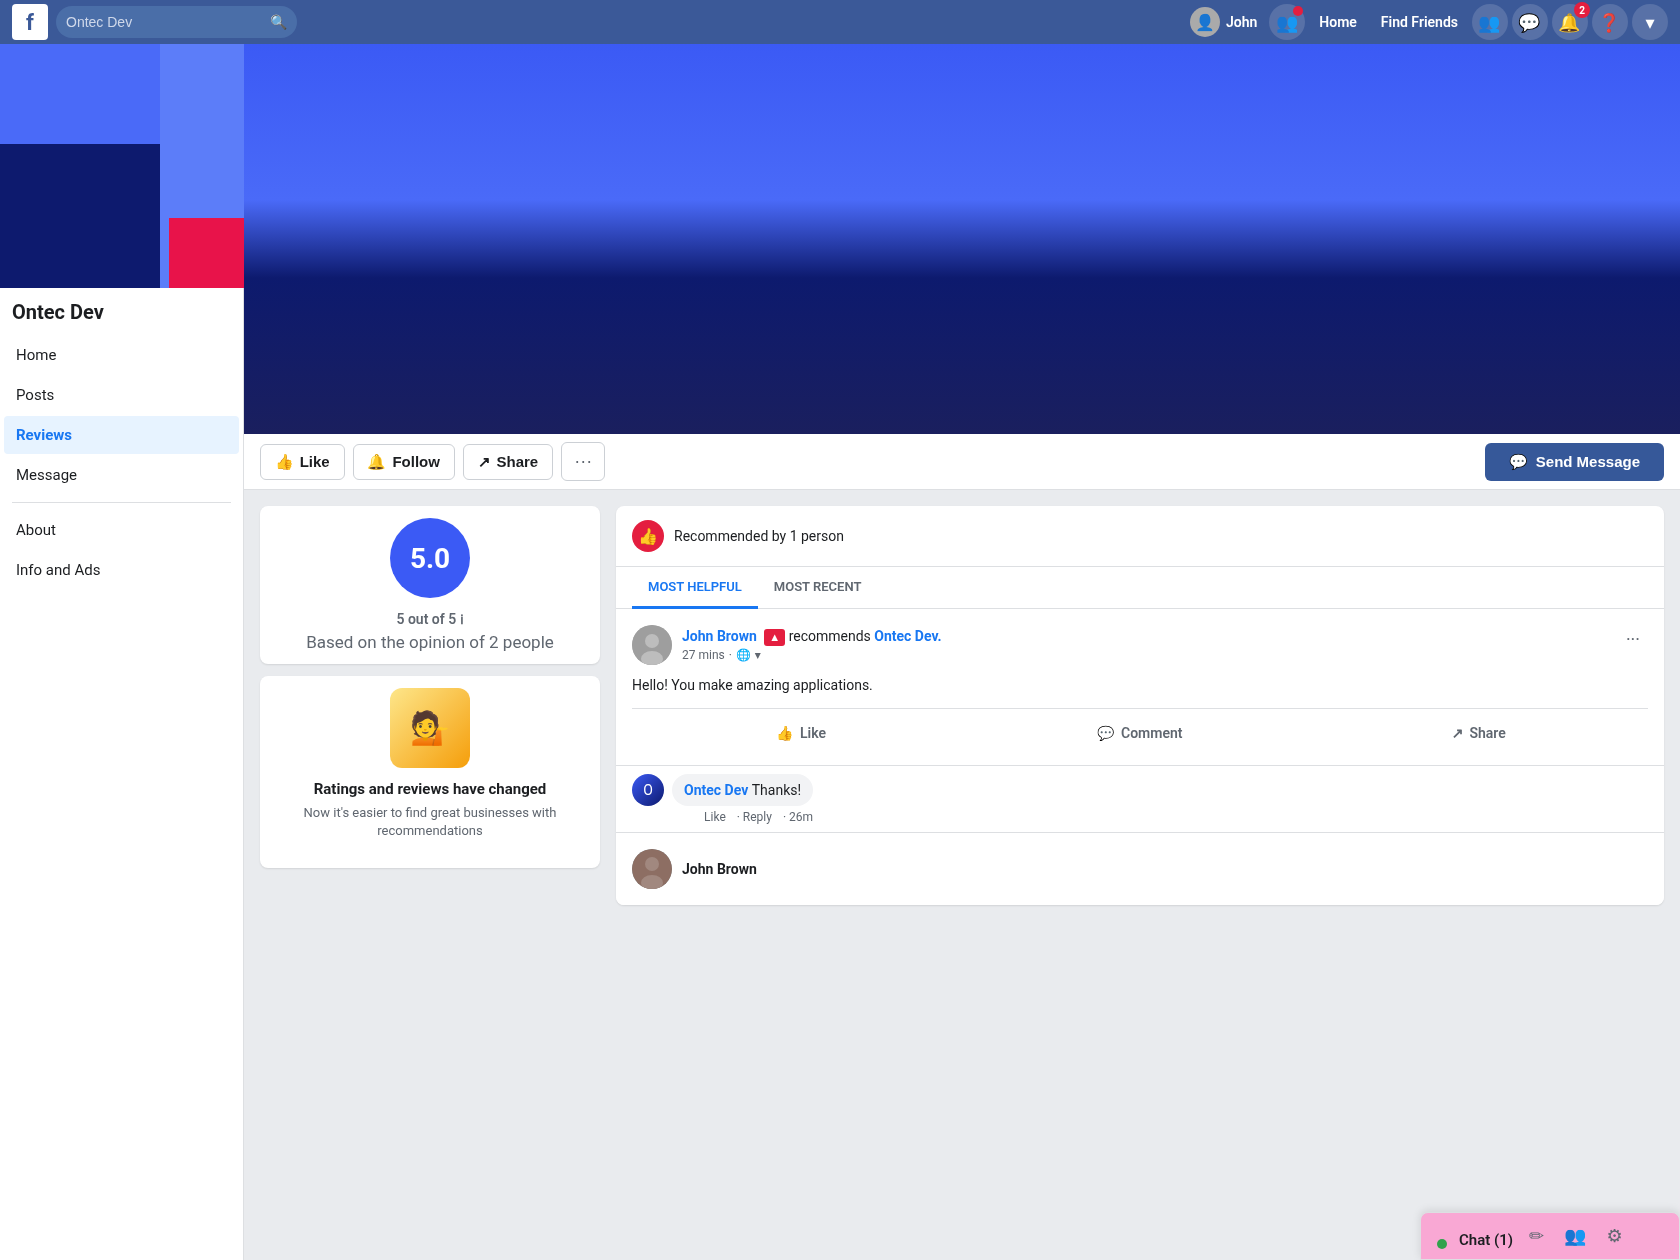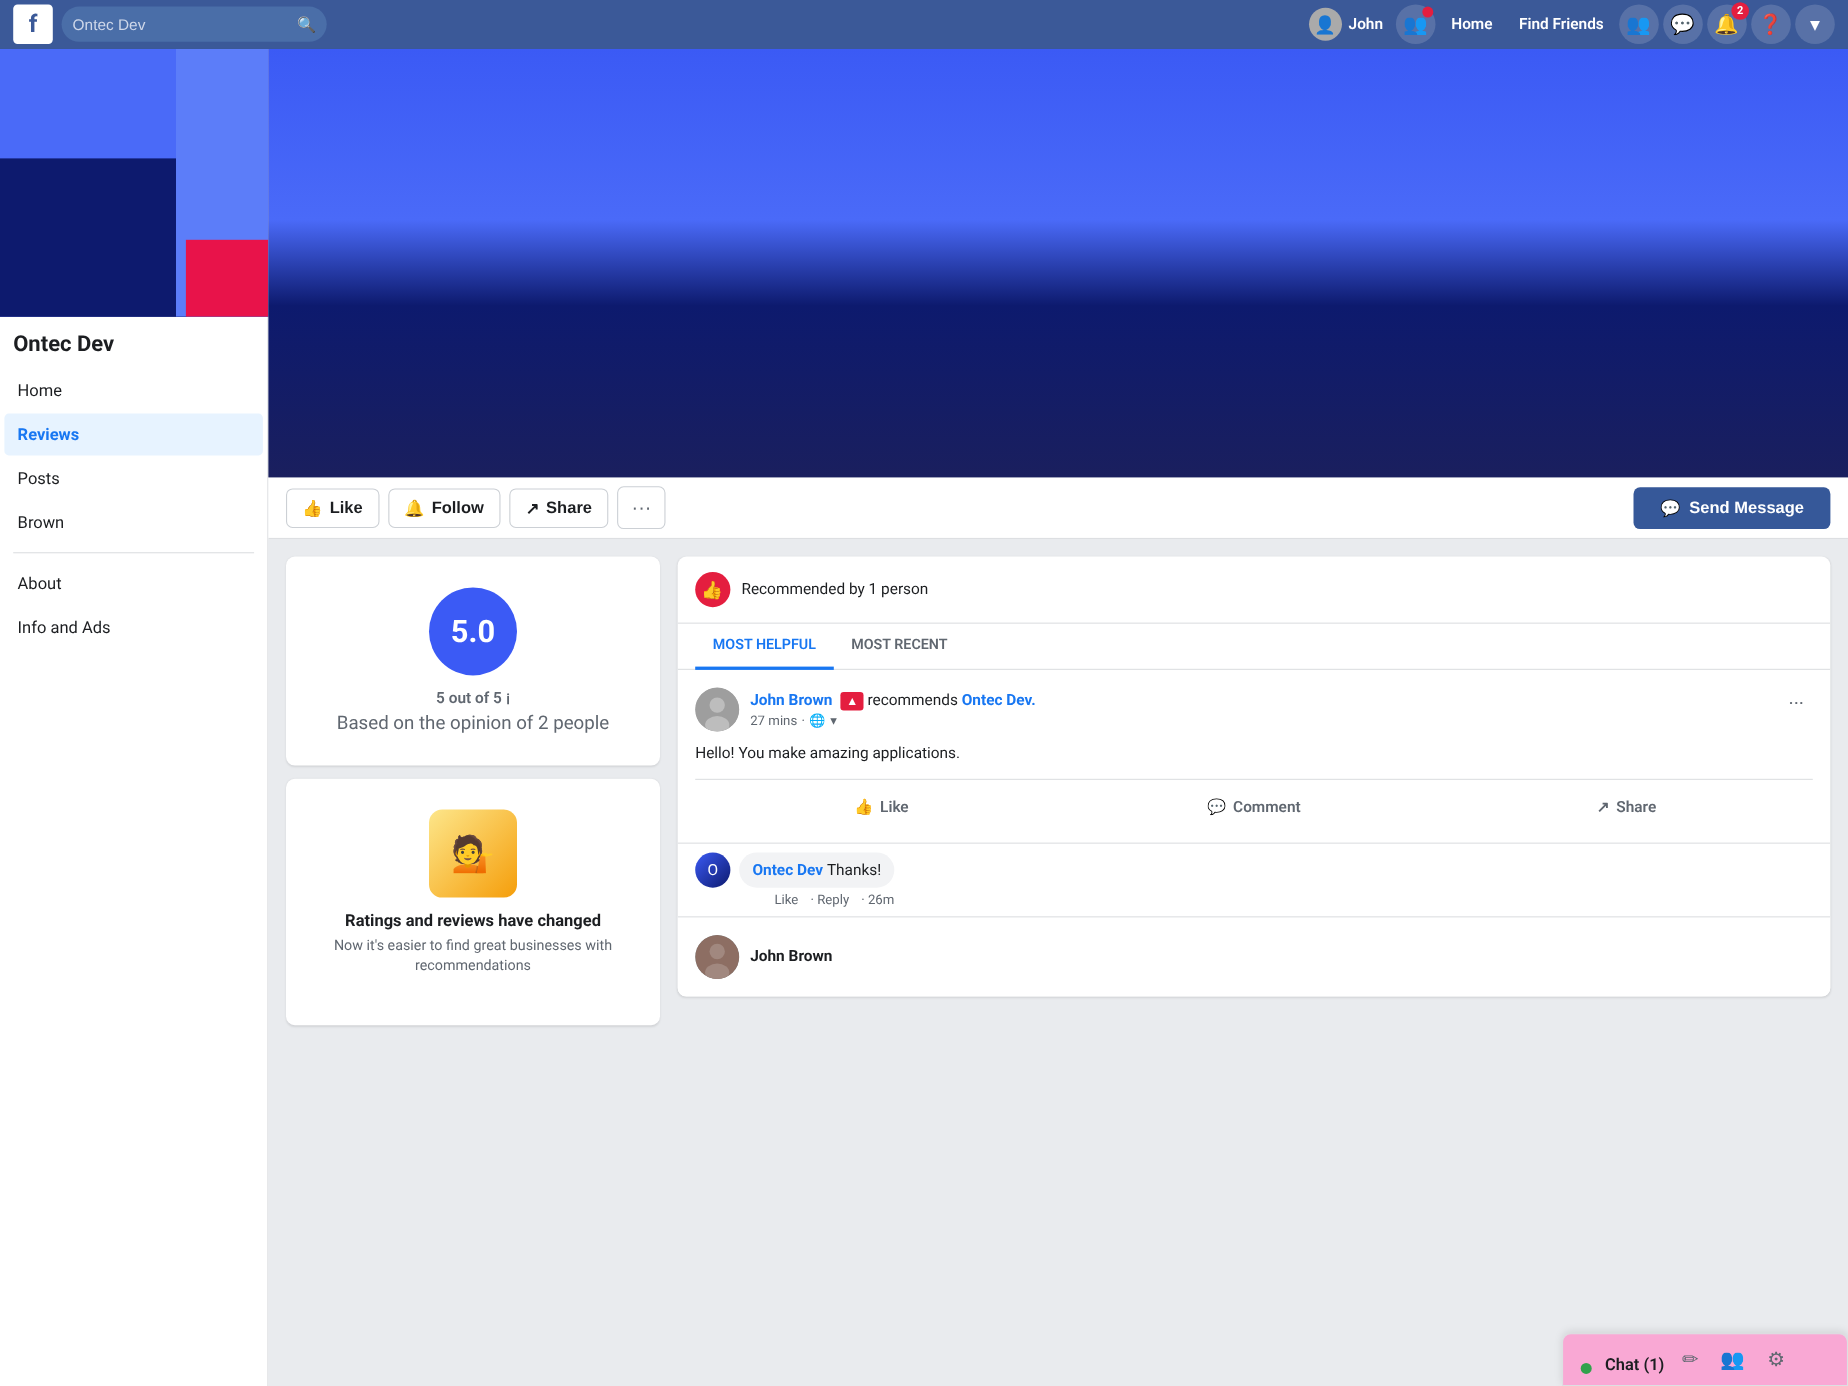--- a/index.html
+++ b/index.html
@@ -204,21 +204,21 @@
       width: 340px;
       flex-shrink: 0;
       display: flex;
       flex-direction: column;
       gap: 12px;
     }
 
     .card {
       background: #fff;
       border-radius: 8px;
-      padding: 28px;
+      padding: 12px;
       box-shadow: 0 1px 2px rgba(0,0,0,0.1);
     }
 
     .rating-card {
       text-align: center;
     }
     .rating-circle {
       width: 80px; height: 80px; border-radius: 50%;
       background: #3b5af5;
       display: flex; align-items: center; justify-content: center;
@@ -423,23 +423,23 @@
       <div class="profile-img-inner">
         <div class="profile-block-blue"></div>
         <div class="profile-block-navy"></div>
         <div class="profile-block-light"></div>
         <div class="profile-block-red"></div>
       </div>
     </div>
     <div class="page-name">Ontec Dev</div>
     <nav class="sidebar-nav">
       <div class="sidebar-item">Home</div>
+      <div class="sidebar-item">Posts</div>
       <div class="sidebar-item active">Reviews</div>
-      <div class="sidebar-item">Posts</div>
-      <div class="sidebar-item">Brown</div>
+      <div class="sidebar-item">Message</div>
       <div class="sidebar-divider"></div>
       <div class="sidebar-item">About</div>
       <div class="sidebar-item">Info and Ads</div>
     </nav>
   </aside>
 
   <main class="main-content">
 
     <div class="cover-photo"></div>
 

